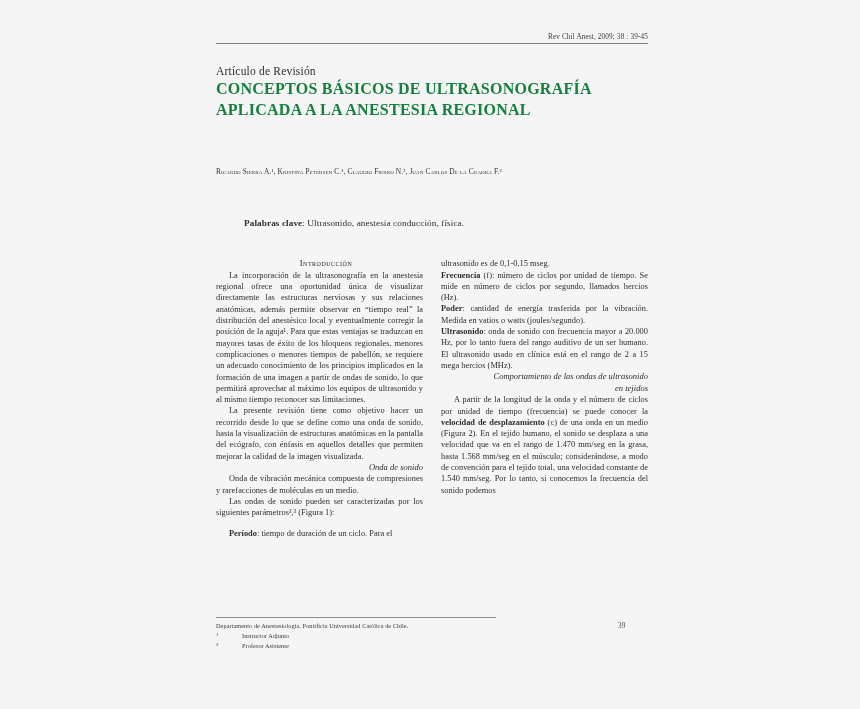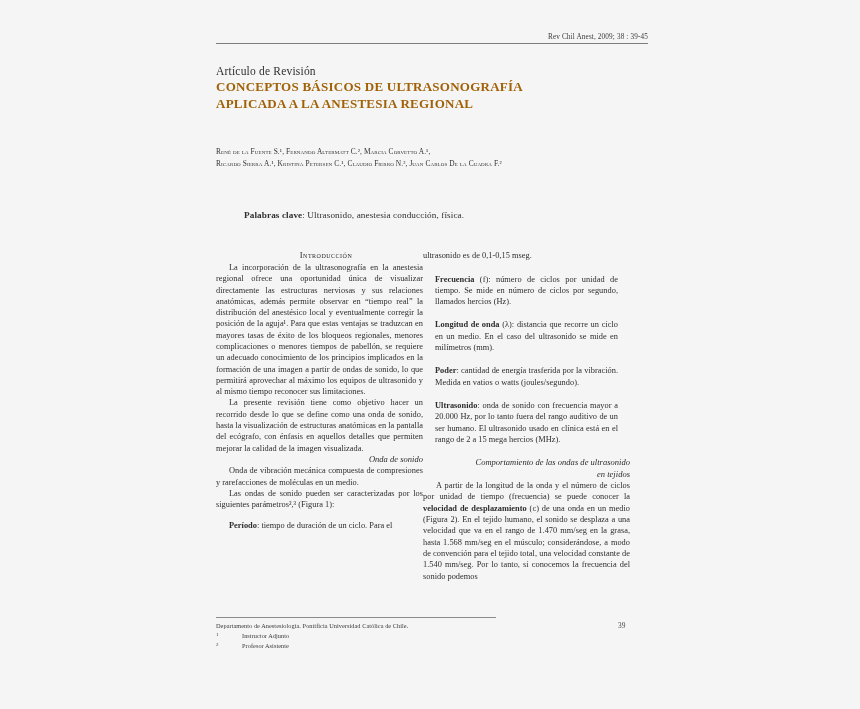--- a/index.html
+++ b/index.html
@@ -43,26 +43,26 @@
   
   .article-type {
     font-size: 11.5px;
     letter-spacing: 0.2px;
     color: #2f2f2f;
     margin-bottom: 1px;
   }
 
   
   .doc-title {
-    font-size: 13px;
+    font-size: 16px;
     font-weight: bold;
     line-height: 1.32;
     letter-spacing: 0.25px;
-    color: #a16207;
-    margin: 0 0 34px 0;
+    color: #15803d;
+    margin: 0 0 46px 0;
   }
   .doc-title .tline { display: block; }
 
   
   .authors {
     font-size: 7.4px;
     line-height: 1.62;
     letter-spacing: 0.1px;
     color: #333;
     font-variant: small-caps;
@@ -75,39 +75,39 @@
     font-size: 9.2px;
     letter-spacing: 0.1px;
     color: #2f2f2f;
     margin-bottom: 30px;
   }
   .keywords b { font-weight: bold; padding-left: 28px; }
 
   
   .columns {
     display: flex;
-    gap: 0;
+    gap: 18px;
     margin-top: 6px;
   }
   .col {
     width: 207px;
     font-size: 8.35px;
     line-height: 1.355;
     text-align: justify;
     color: #2d2d2d;
     letter-spacing: 0.02px;
   }
   .col p {
     margin: 0;
     text-indent: 13px;
   }
   .col p.noindent { text-indent: 0; }
   .col p.hang {
     text-indent: 0;
-    margin: 12px;
+    margin: 0;
   }
   .section-head {
     text-align: center;
     font-variant: small-caps;
     font-size: 8.6px;
     letter-spacing: 0.5px;
     margin: 0 0 10px 0;
     text-indent: 0;
     color: #2b2b2b;
   }
@@ -168,21 +168,20 @@
     <div class="rule-top"></div>
 
     <div class="article-type">Artículo de Revisión</div>
 
     <h1 class="doc-title">
       <span class="tline">CONCEPTOS BÁSICOS DE ULTRASONOGRAFÍA</span>
       <span class="tline">APLICADA A LA ANESTESIA REGIONAL</span>
     </h1>
 
     <div class="authors">
-      <span class="aline">René de la Fuente S.¹, Fernando Altermatt C.², Marcia Corvetto A.¹,</span>
       <span class="aline">Ricardo Sierra A.¹, Kristina Petersen C.¹, Claudio Fierro N.², Juan Carlos De la Cuadra F.²</span>
     </div>
 
     <div class="keywords">
       <b>Palabras clave</b><span>: Ultrasonido, anestesia conducción, física.</span>
     </div>
 
     <div class="columns">
 
       <div class="col">
@@ -192,21 +191,20 @@
         <p class="subhead">Onda de sonido</p>
         <p>Onda de vibración mecánica compuesta de compresiones y rarefacciones de moléculas en un medio.</p>
         <p>Las ondas de sonido pueden ser caracterizadas por los siguientes parámetros²,³ (Figura 1):</p>
         <div class="gap-sm"></div>
         <p><b>Período</b><span>: tiempo de duración de un ciclo. Para el</span></p>
       </div>
 
       <div class="col">
         <p class="noindent">ultrasonido es de 0,1-0,15 mseg.</p>
         <p class="hang"><b>Frecuencia</b><span> (f): número de ciclos por unidad de tiempo. Se mide en número de ciclos por segundo, llamados hercios (Hz).</span></p>
-        <p class="hang"><b>Longitud de onda</b><span> (λ): distancia que recorre un ciclo en un medio. En el caso del ultrasonido se mide en milímetros (mm).</span></p>
         <p class="hang"><b>Poder</b><span>: cantidad de energía trasferida por la vibración. Medida en vatios o watts (joules/segundo).</span></p>
         <p class="hang"><b>Ultrasonido</b><span>: onda de sonido con frecuencia mayor a 20.000 Hz, por lo tanto fuera del rango auditivo de un ser humano. El ultrasonido usado en clínica está en el rango de 2 a 15 mega hercios (MHz).</span></p>
         <p class="subhead">
           <span>Comportamiento de las ondas de ultrasonido</span><br>
           <span>en tejidos</span>
         </p>
         <p><span>A partir de la longitud de la onda y el número de ciclos por unidad de tiempo (frecuencia) se puede conocer la </span><b>velocidad de desplazamiento</b><span> (c) de una onda en un medio (Figura 2). En el tejido humano, el sonido se desplaza a una velocidad que va en el rango de 1.470 mm/seg en la grasa, hasta 1.568 mm/seg en el músculo; considerándose, a modo de convención para el tejido total, una velocidad constante de 1.540 mm/seg. Por lo tanto, si conocemos la frecuencia del sonido podemos</span></p>
       </div>
 
     </div>

